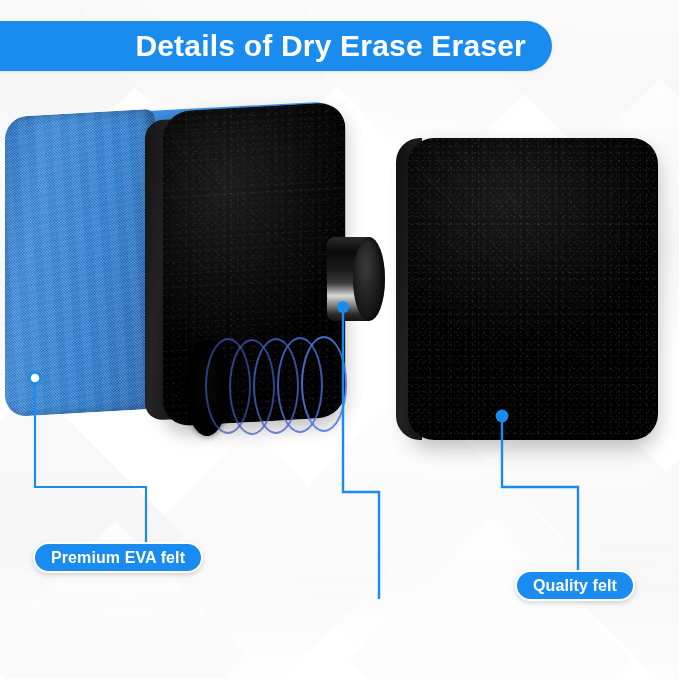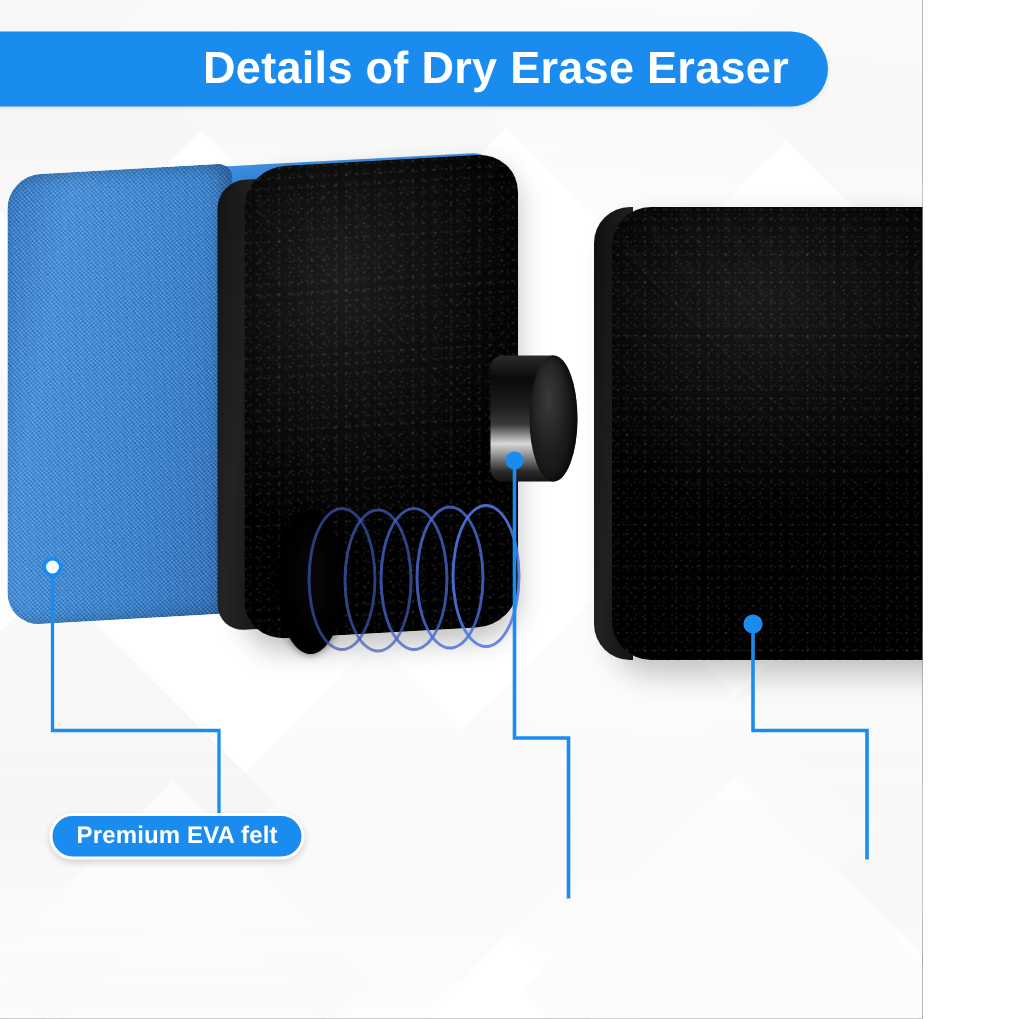--- a/index.html
+++ b/index.html
@@ -1,20 +1,20 @@
 <!DOCTYPE html>
 <html><head>
 <meta charset="utf-8">
 <style>
   * { margin:0; padding:0; box-sizing:border-box; }
   html,body { width:679px; height:679px; overflow:hidden; background:#ffffff; }
   body { font-family:"Liberation Sans", sans-serif; -webkit-font-smoothing:antialiased; }
 
   #stage {
-    position:relative; width:615px; height:679px; background:#000000; overflow:hidden;
+    position:relative; width:679px; height:679px; background:#f0abfc; overflow:hidden;
   }
 
   
   #bg { position:absolute; inset:0; background:#ffffff; overflow:hidden; }
   #bg .dia {
     position:absolute; background:linear-gradient(135deg,#f7f7f7 0%,#ececec 55%,#f9f9f9 100%);
     transform:rotate(45deg); opacity:.95;
   }
   #bg .dia.lt { background:linear-gradient(135deg,#fbfbfb 0%,#f1f1f1 60%,#fdfdfd 100%); }
   #bg .dia.faint { background:linear-gradient(140deg,#fcfcfc 0%,#f4f4f4 60%,#ffffff 100%); }
@@ -221,14 +221,17 @@
     <polyline points="343,307 343,492 379,492 379,599" fill="none" stroke="#1a8cf0" stroke-width="2.4" stroke-linejoin="miter"></polyline>
     <circle cx="343" cy="307" r="6" fill="#1a8cf0"></circle>
 
     <polyline points="502,416 502,487 578,487 578,573" fill="none" stroke="#1a8cf0" stroke-width="2.4" stroke-linejoin="miter"></polyline>
     <circle cx="502" cy="416" r="6.4" fill="#1a8cf0"></circle>
   </svg>
 
   <div class="callout-pill" id="pill-foam">
     <span>Premium EVA felt</span>
   </div>
+  <div class="callout-pill" id="pill-felt">
+    <span>Quality felt</span>
+  </div>
 
 </div>
 
 </body></html>

